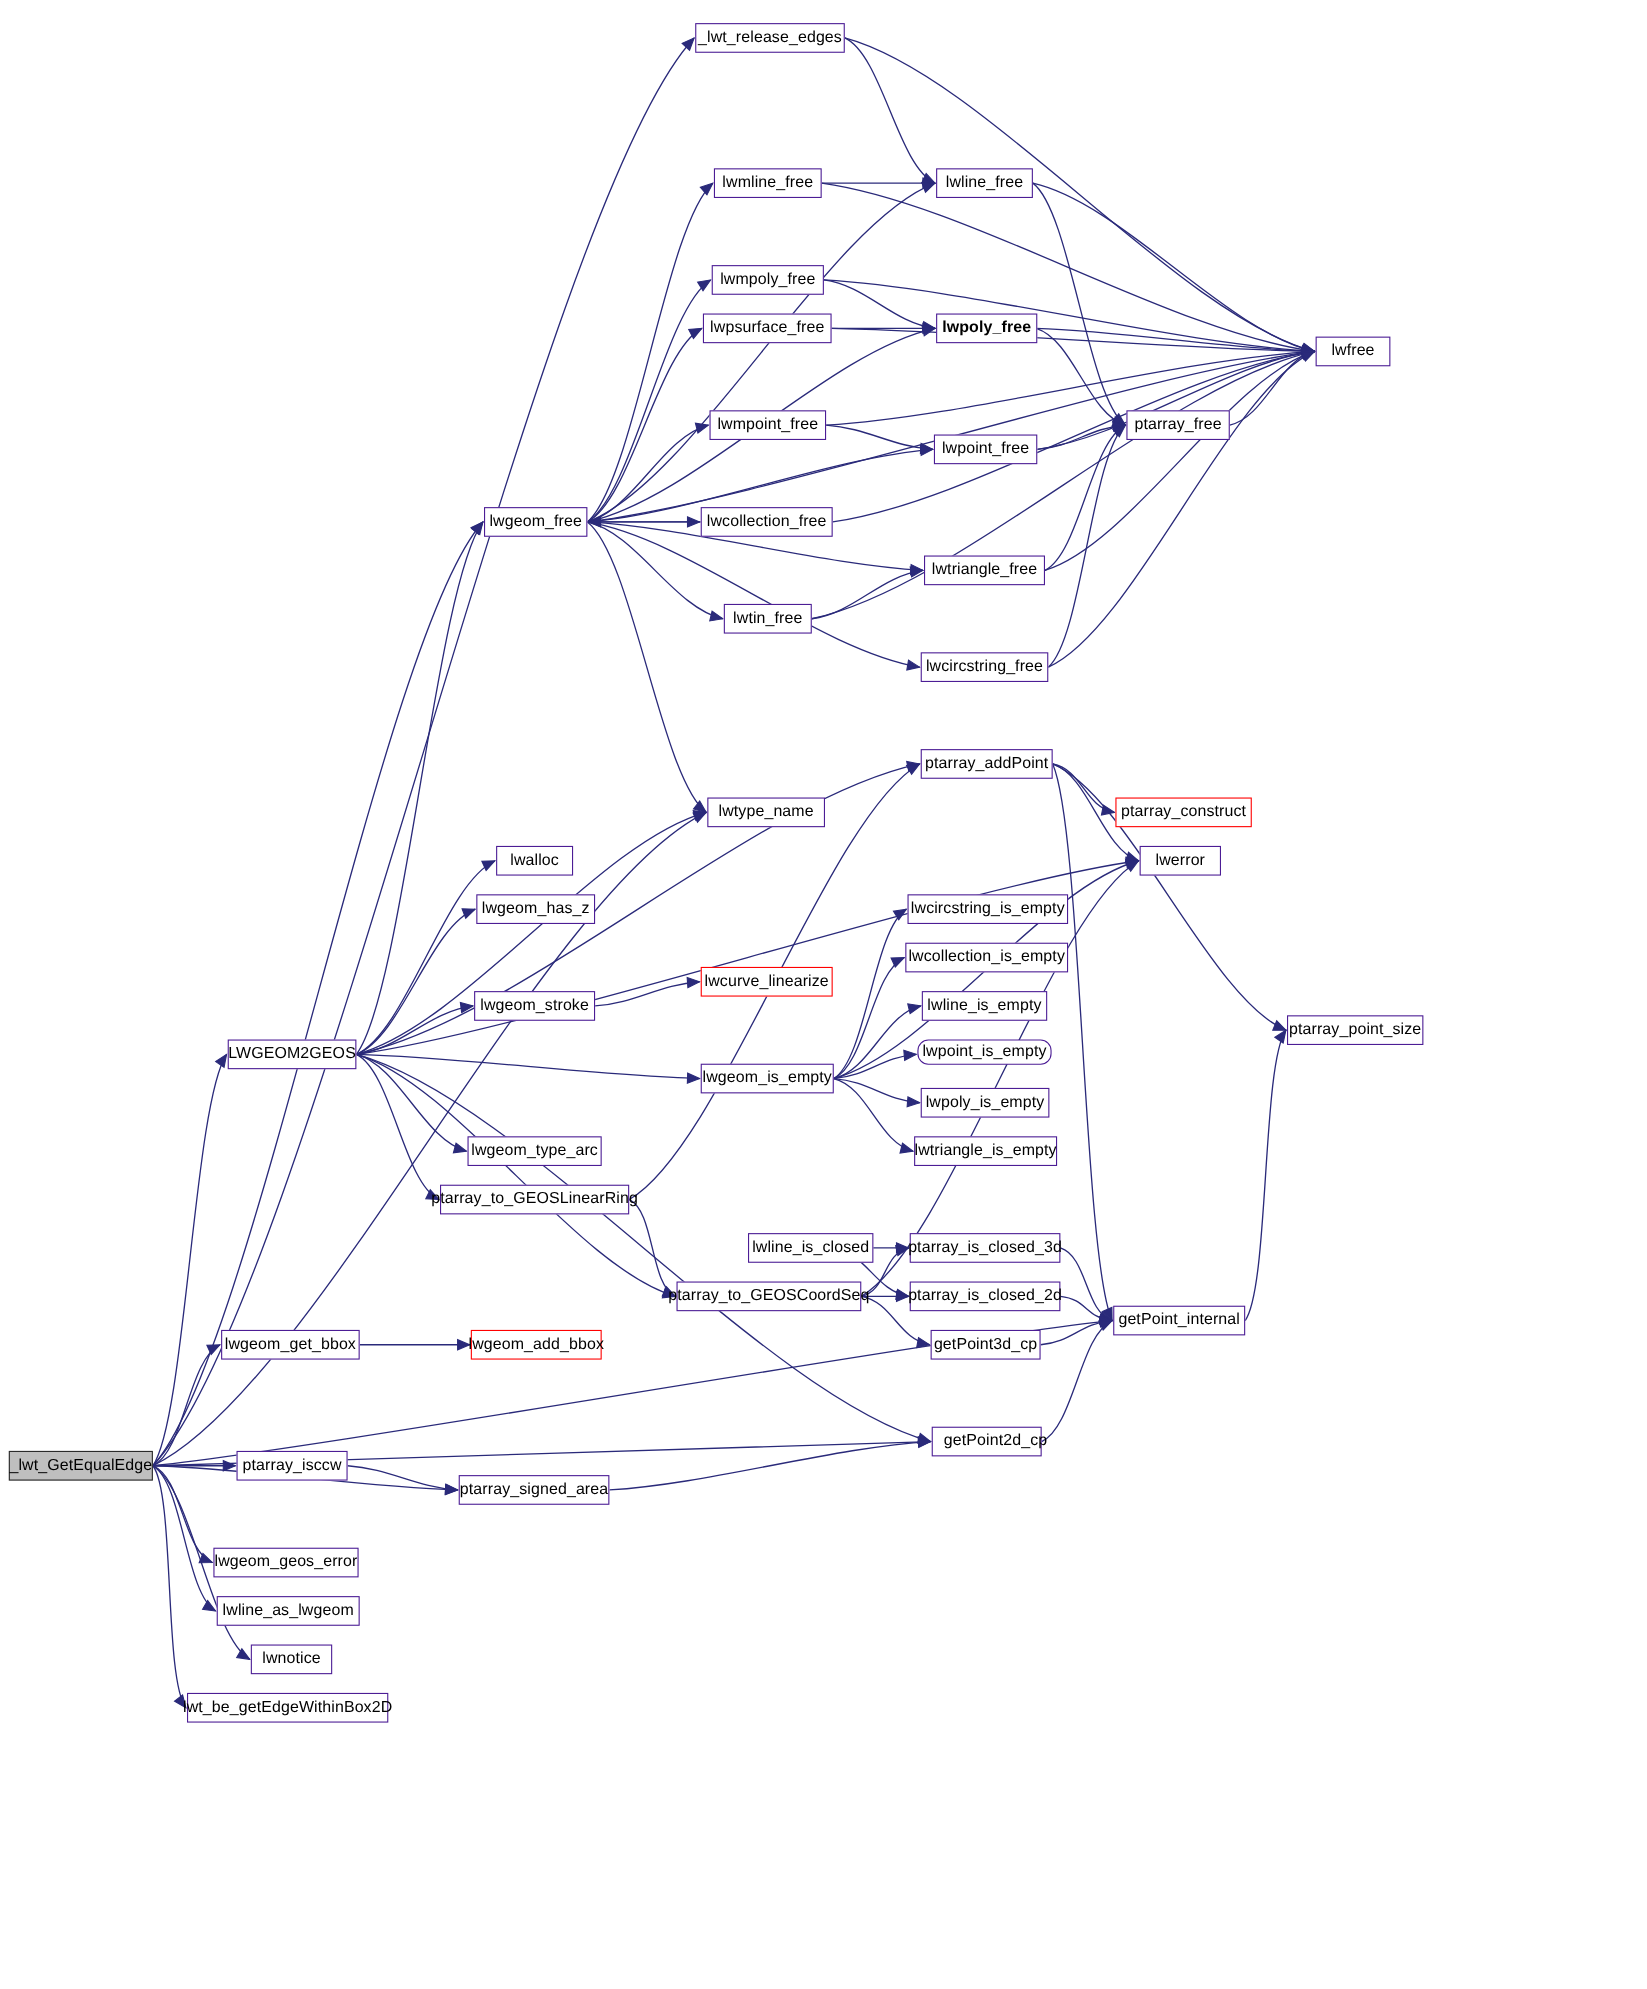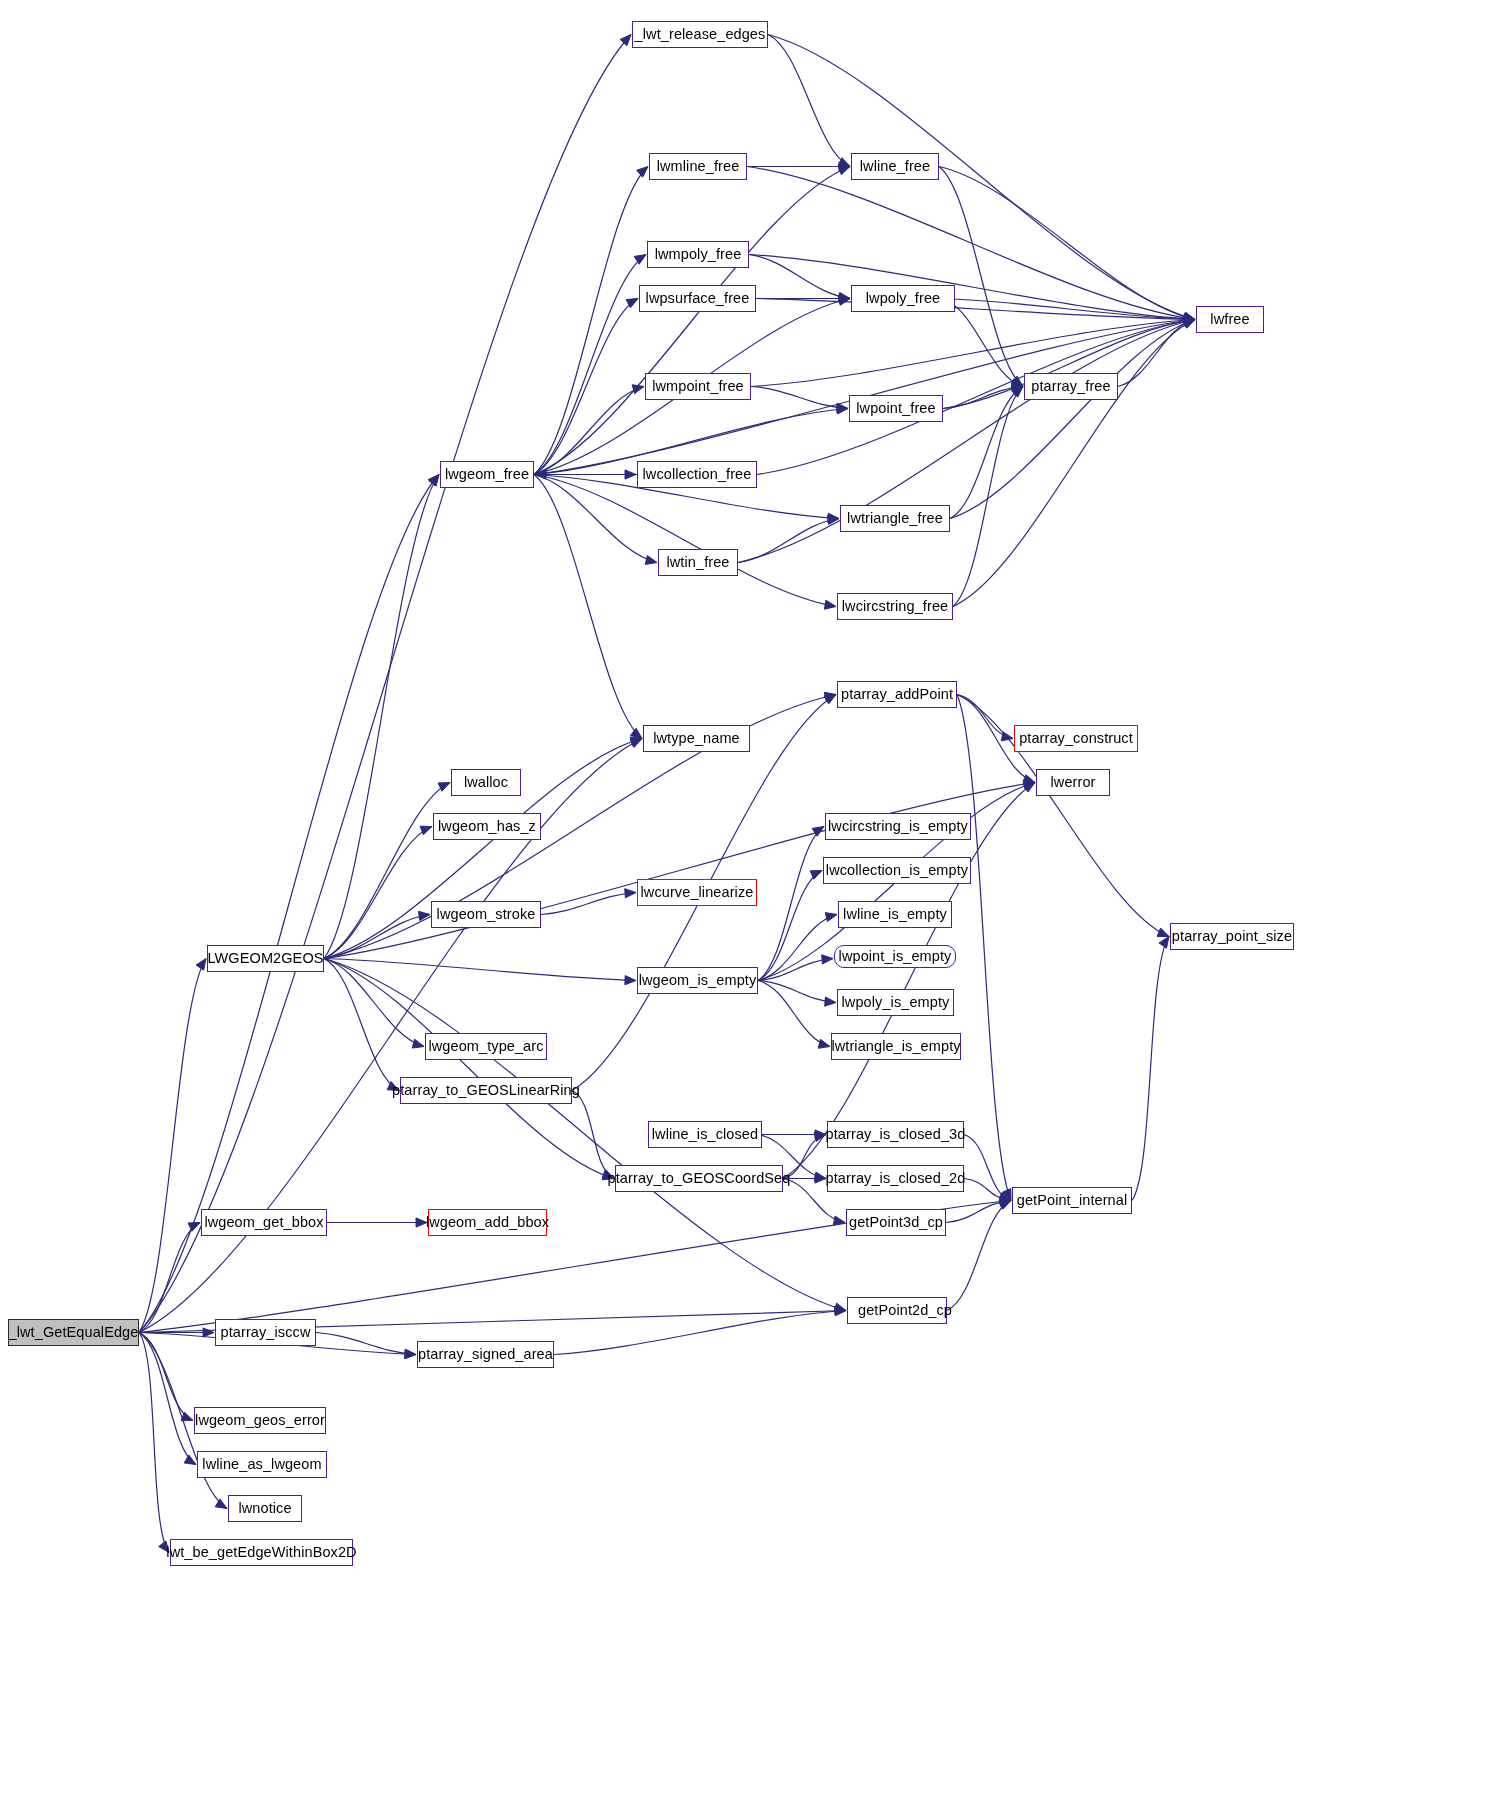--- a/index.html
+++ b/index.html
@@ -219,21 +219,21 @@
       </div>
       <div class="node" style="left: 1196px; top: 306px; width: 68px; height: 27px;">
         <span>lwfree</span>
       </div>
       <div class="node" style="left: 647px; top: 241px; width: 102px; height: 27px;">
         <span>lwmpoly_free</span>
       </div>
       <div class="node" style="left: 639px; top: 285px; width: 117px; height: 27px;">
         <span>lwpsurface_free</span>
       </div>
-      <div class="node" style="left: 851px; top: 285px; width: 104px; height: 27px;">
+      <div class="node" style="left: 851px; top: 285px; width: 92px; height: 27px; font-weight: bold;">
         <span>lwpoly_free</span>
       </div>
       <div class="node" style="left: 1024px; top: 373px; width: 94px; height: 27px;">
         <span>ptarray_free</span>
       </div>
       <div class="node" style="left: 645px; top: 373px; width: 106px; height: 27px;">
         <span>lwmpoint_free</span>
       </div>
       <div class="node" style="left: 849px; top: 395px; width: 94px; height: 27px;">
         <span>lwpoint_free</span>
@@ -303,21 +303,21 @@
       </div>
       <div class="node" style="left: 425px; top: 1033px; width: 122px; height: 27px;">
         <span>lwgeom_type_arc</span>
       </div>
       <div class="node" style="left: 400px; top: 1077px; width: 172px; height: 27px;">
         <span>ptarray_to_GEOSLinearRing</span>
       </div>
       <div class="node" style="left: 1170px; top: 923px; width: 124px; height: 27px;">
         <span>ptarray_point_size</span>
       </div>
-      <div class="node" style="left: 648px; top: 1121px; width: 114px; height: 27px;">
+      <div class="node" style="left: 680px; top: 1121px; width: 114px; height: 27px;">
         <span>lwline_is_closed</span>
       </div>
       <div class="node" style="left: 827px; top: 1121px; width: 137px; height: 27px;">
         <span>ptarray_is_closed_3d</span>
       </div>
       <div class="node" style="left: 615px; top: 1165px; width: 168px; height: 27px;">
         <span>ptarray_to_GEOSCoordSeq</span>
       </div>
       <div class="node" style="left: 827px; top: 1165px; width: 137px; height: 27px;">
         <span>ptarray_is_closed_2d</span>

